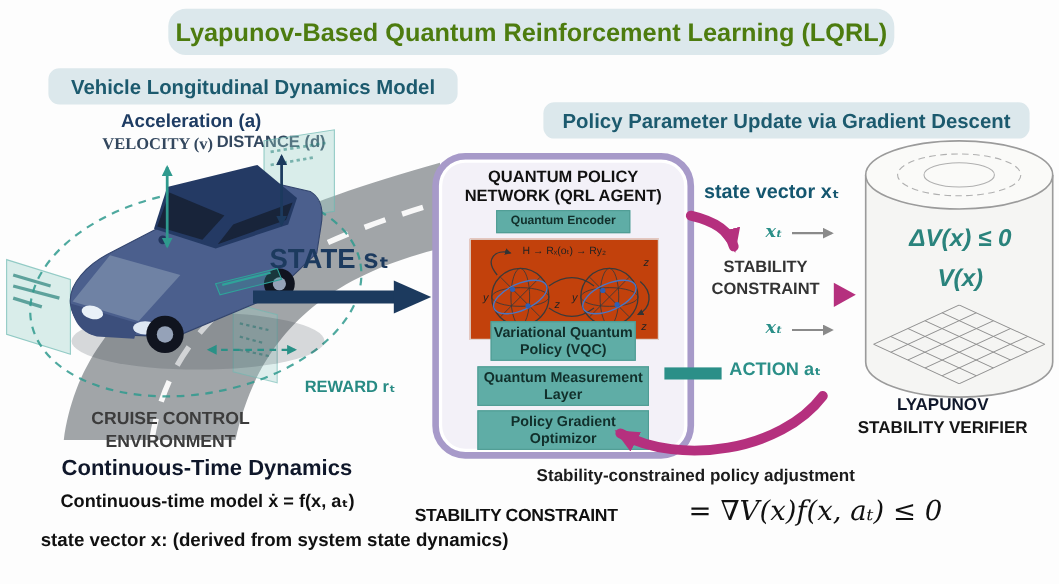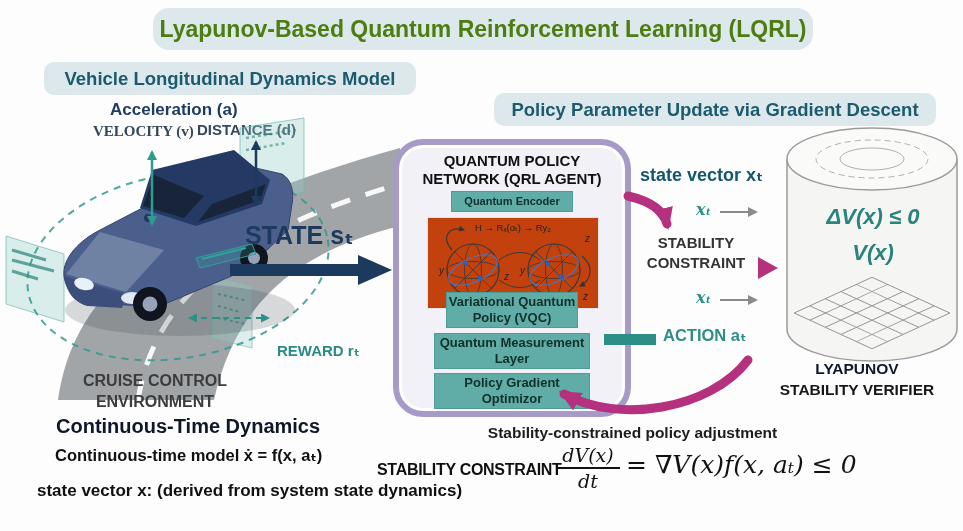--- a/index.html
+++ b/index.html
@@ -189,25 +189,20 @@
     </g>
   </svg>
   <div class="abs center" style="left:793px;top:204px;width:160px;font-size:22px;font-weight:bold;font-style:italic;color:#2a837c;">ΔV(x) ≤ 0</div>
   <div class="abs center" style="left:793px;top:240px;width:160px;font-size:22px;font-weight:bold;font-style:italic;color:#2a837c;">V(x)</div>
 
   <div class="abs center" style="left:757px;top:360px;width:200px;font-size:15.5px;font-weight:bold;color:#0f172a;">LYAPUNOV</div>
   <div class="abs center" style="left:757px;top:381px;width:200px;font-size:15.5px;font-weight:bold;color:#161616;">STABILITY VERIFIER</div>
 
   <div class="abs center" style="left:445px;top:424px;width:375px;font-size:15.5px;font-weight:bold;color:#1c1c1c;">Stability-constrained policy adjustment</div>
   <div class="abs" style="left:377px;top:461px;font-size:16px;font-weight:bold;color:#101010;letter-spacing:-0.3px;">STABILITY CONSTRAINT</div>
-  <div class="frac" style="left:556px;top:444px;width:64px;">
-    <div class="math" style="font-size:19px;">dV(x)</div>
-    <div class="bar"></div>
-    <div class="math" style="font-size:19px;">dt</div>
-  </div>
   <div class="abs math" style="left:626px;top:450px;font-size:25px;">= ∇V(x)f(x, aₜ) ≤ 0</div>
 
   <svg class="abs" style="left:0;top:0;pointer-events:none;" width="963" height="531" viewBox="0 0 963 531">
     <defs>
       <marker id="magArr" markerUnits="userSpaceOnUse" markerWidth="26" markerHeight="24" refX="16" refY="10" orient="auto">
         <path d="M0,0 L22,10 L0,20 z" fill="#b5307e"></path>
       </marker>
       <marker id="grayArr" markerUnits="userSpaceOnUse" markerWidth="12" markerHeight="12" refX="8" refY="5" orient="auto">
         <path d="M0,0 L10,5 L0,10 z" fill="#8a8a8a"></path>
       </marker>

